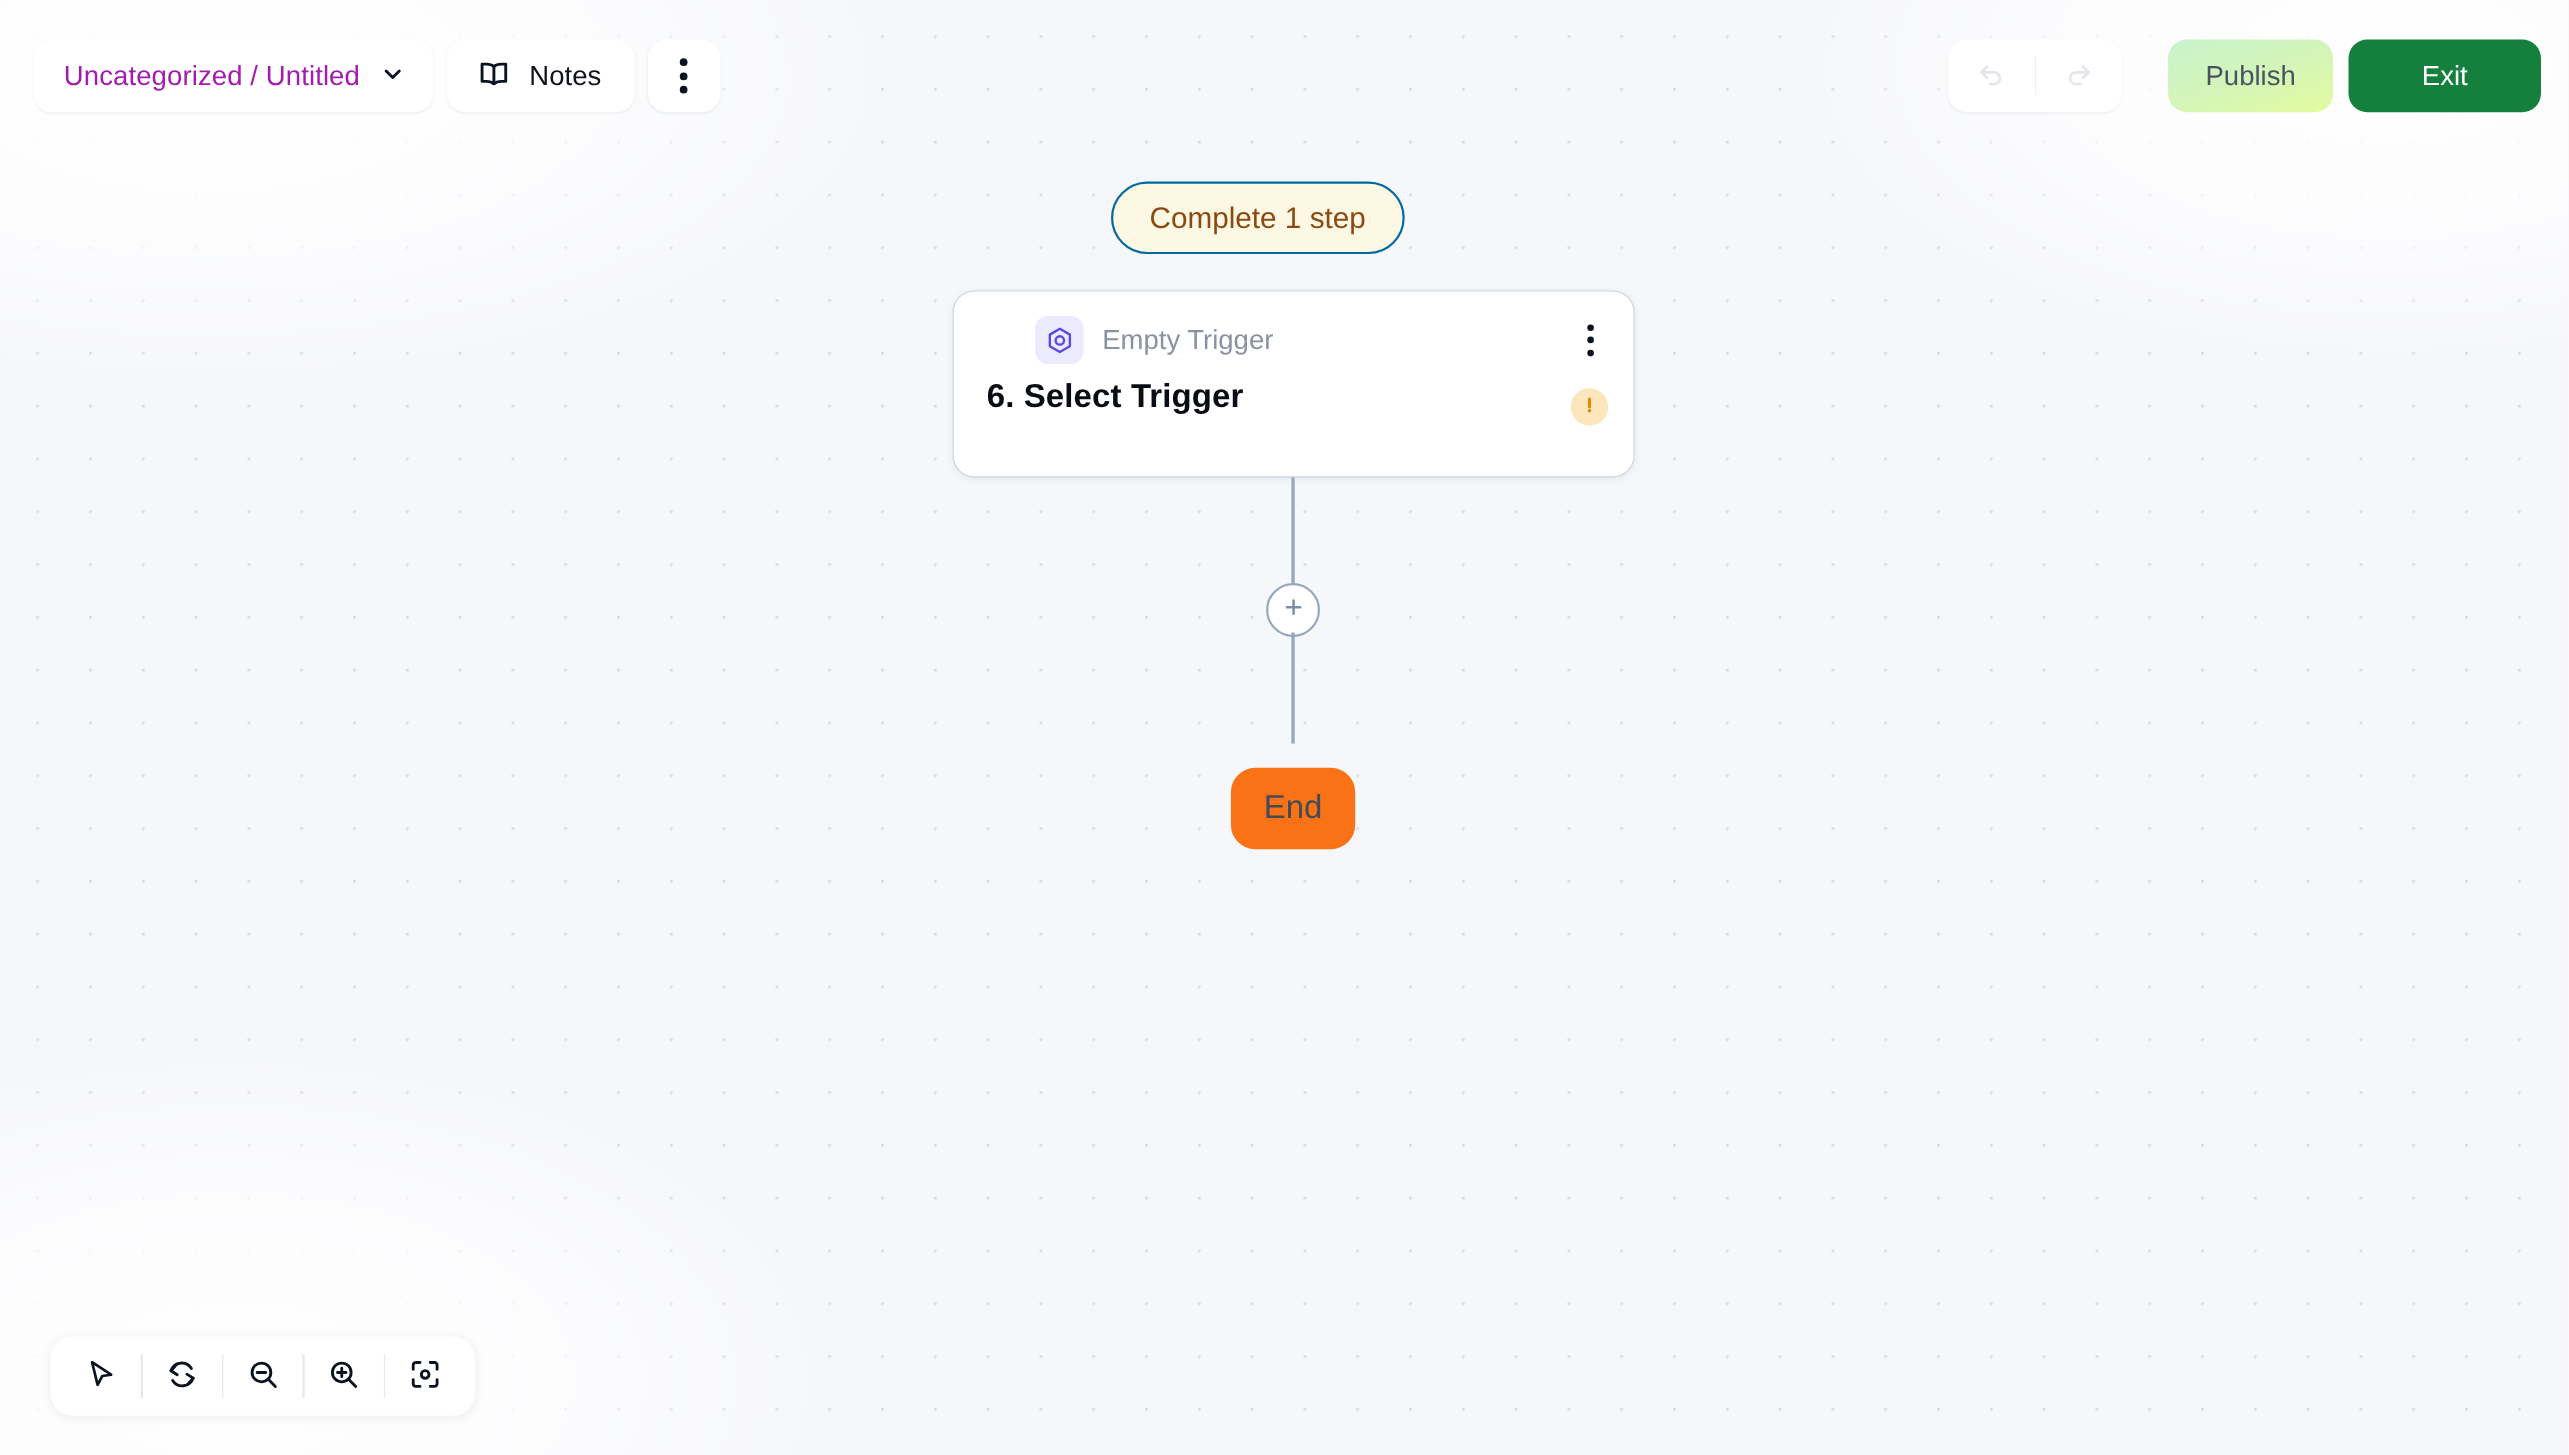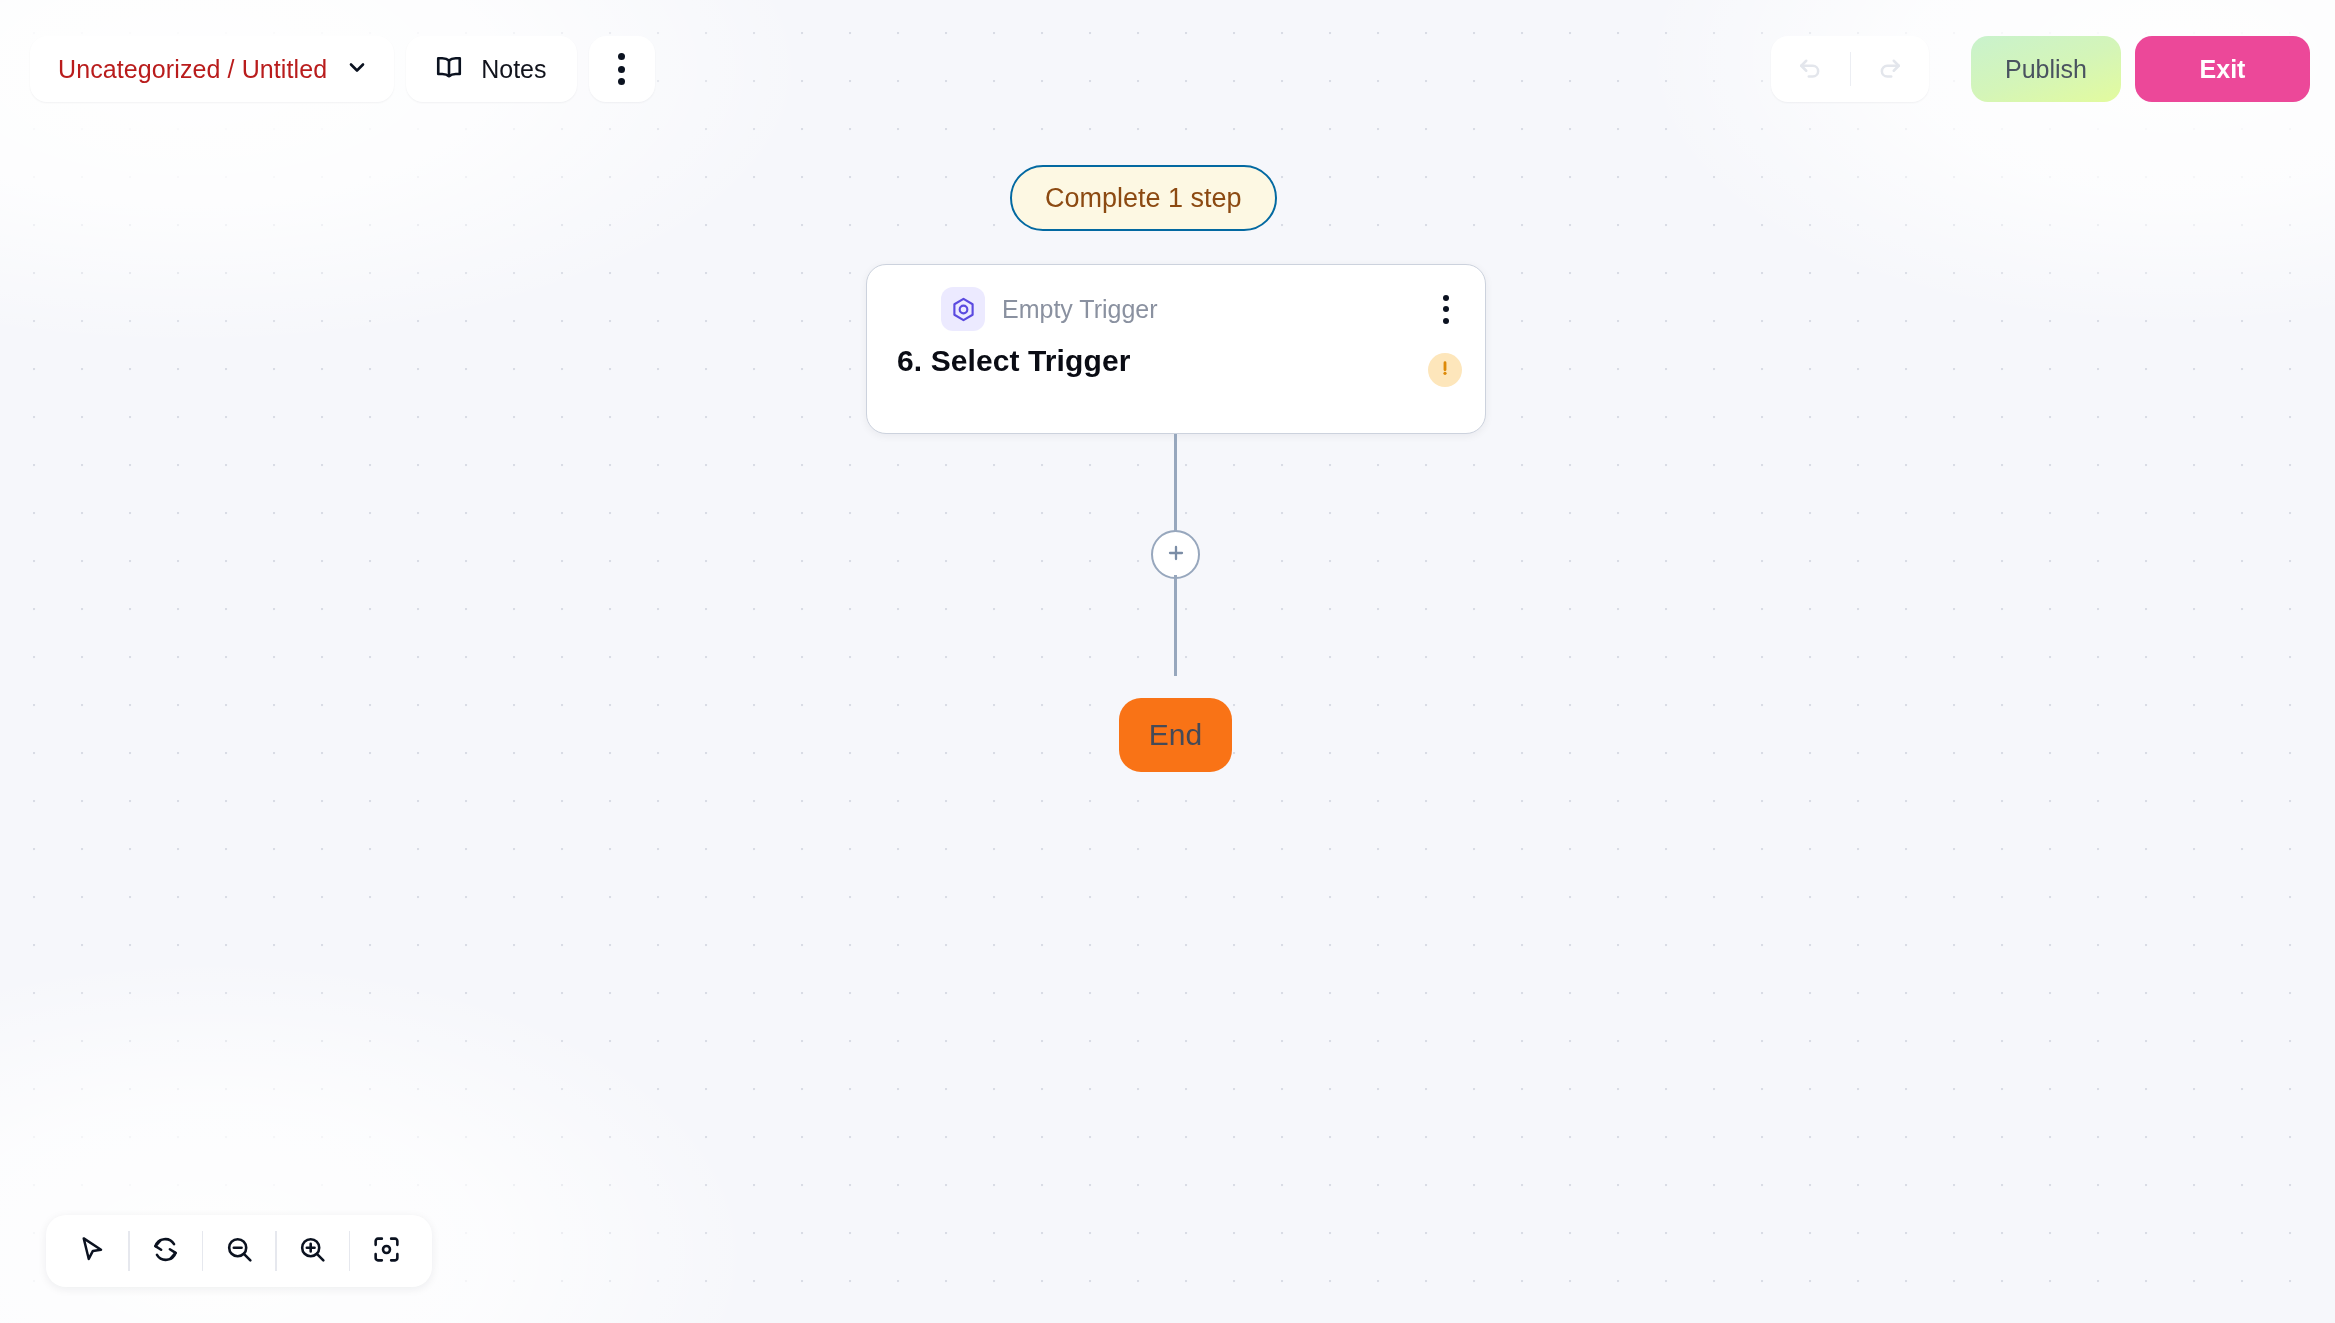--- a/index.html
+++ b/index.html
@@ -77,21 +77,21 @@
     display: flex;
     align-items: center;
     box-shadow: 0 1px 2px rgba(16,24,40,0.05);
     cursor: pointer;
     user-select: none;
   }
 
   .breadcrumb-chip { padding: 0 25px 0 28px; gap: 18px; }
   .breadcrumb-text {
     font-size: 25px;
-    color: #b91c1c;
+    color: #a21caf;
     letter-spacing: 0.1px;
     white-space: nowrap;
   }
 
   .notes-chip { padding: 0 30px 0 28px; gap: 17px; text-align: right; }
   .notes-text { font-size: 25px; color: #11131c; }
 
   .kebab-chip {
     width: 66px;
     justify-content: center;
@@ -157,24 +157,24 @@
     cursor: pointer;
     display: flex; align-items: center; justify-content: center; margin-left: 28px;
   }
 
   .btn-exit {
     height: 66px;
     min-width: 175px;
     padding: 0 26px;
     border: none;
     border-radius: 17px;
-    background: #ec4899;
+    background: #15803d;
     color: #ffffff;
     font-size: 25px;
-    font-weight: bold;
+    font-weight: normal;
     font-family: "Liberation Sans", sans-serif;
     cursor: pointer;
     display: flex; align-items: center; justify-content: center;
   }
 
   
   .flow { position: absolute; inset: 0; z-index: 10; }
 
   .status-banner {
     position: absolute;

